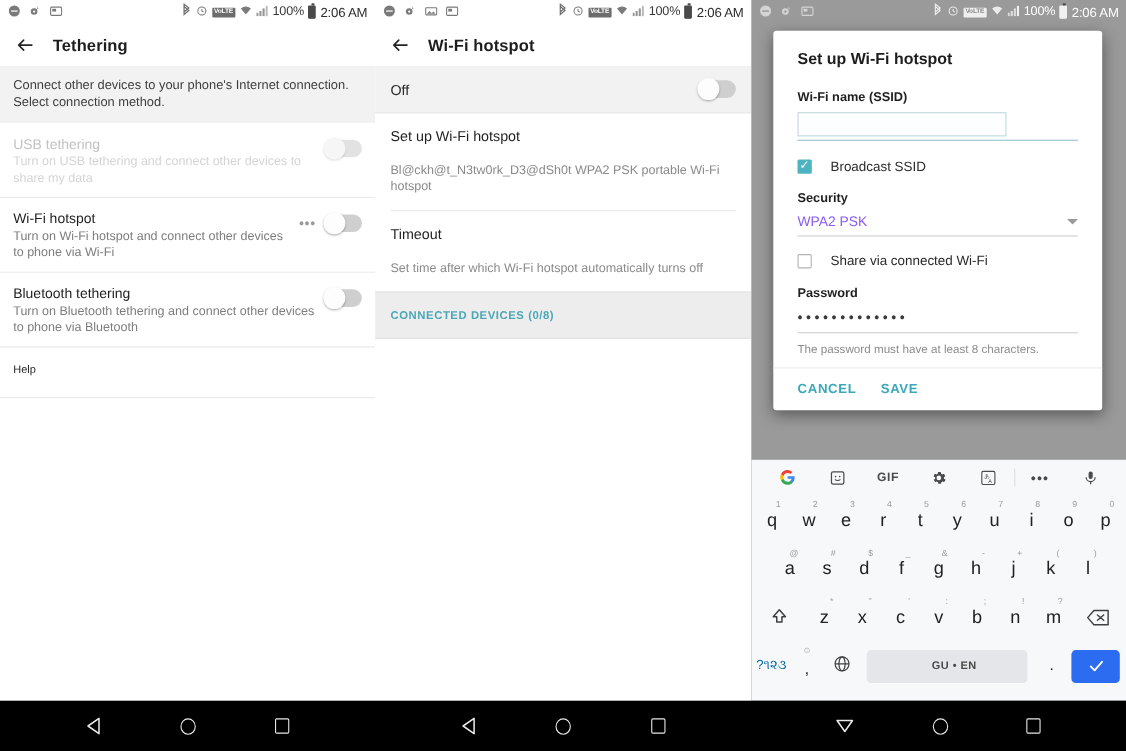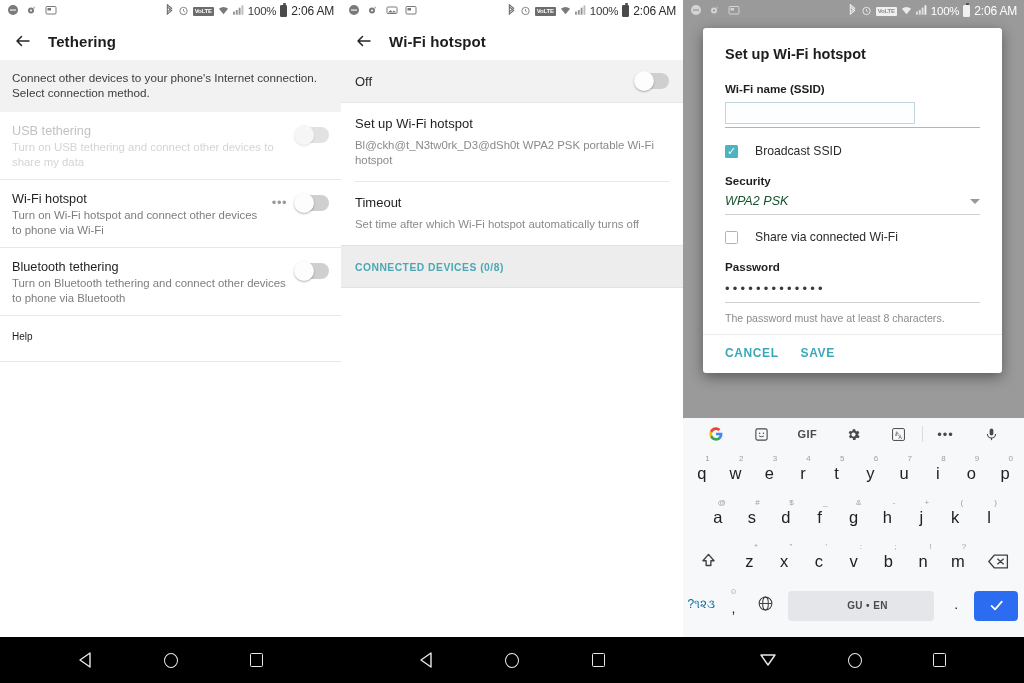--- a/index.html
+++ b/index.html
@@ -73,21 +73,21 @@
   .help-row .row-title { font-size: 10px; }
 
   
   .p2-off {
     background: #f2f2f2; display: flex; align-items: center;
     padding: 13px 14px; border-bottom: 1px solid #e6e6e6;
   }
   .p2-off .lbl { flex: 1; font-size: 13px; color: #2b2b2b; }
   .p2-item { padding: 12px 14px 13px 14px; }
   .p2-item .t { font-size: 13px; color: #1f1f1f; line-height: 17px; }
-  .p2-item .s { font-size: 11.4px; color: #8a8a8a; line-height: 15px; margin-top: 6px; }
+  .p2-item .s { font-size: 11.4px; color: #8a8a8a; line-height: 15px; margin-top: 16px; }
   .p2-divider { height: 1px; background: #e8e8e8; margin: 0 14px; }
   .p2-connected {
     background: #ededed; padding: 11px 14px 12px 14px; border-top: 1px solid #e2e2e2;
     border-bottom: 1px solid #e2e2e2;
   }
   .p2-connected span { font-size: 10.3px; font-weight: 700; color: #4aa8b5; letter-spacing: .5px; }
 
   
   #panel3 { background: #9a9a9a; }
   #panel3 .statusbar { background: transparent; color: #fff; }
@@ -108,21 +108,21 @@
   .chk-row { display: flex; align-items: center; margin: 16px 0 0 0; }
   .chkbox {
     width: 13px; height: 13px; border-radius: 1.5px; flex: none;
     display: flex; align-items: center; justify-content: center;
   }
   .chkbox.on { background: #4db3c1; }
   .chkbox.off { border: 1.5px solid #b3b3b3; background: #fff; }
   .chk-tick { color: #fff; font-size: 11px; line-height: 11px; }
   .chk-label { font-size: 12.2px; color: #2a2a2a; margin-left: 17px; }
   .sel-row { display: flex; align-items: center; margin-top: 6px; }
-  .sel-val { flex: 1; font-size: 12.6px; color: #14532d; font-style: italic; }
+  .sel-val { flex: 1; font-size: 12.6px; color: #8b5cf6; }
   .caret { width: 0; height: 0; border-left: 5px solid transparent; border-right: 5px solid transparent; border-top: 5px solid #9a9a9a; }
   .sel-underline { height: 1px; background: #cfcfcf; margin-top: 6px; }
   .pw-dots { font-size: 13px; letter-spacing: 3.2px; color: #3a3a3a; margin-top: 4px; line-height: 18px; }
   .pw-underline { height: 1px; background: #cfcfcf; margin-top: 4px; }
   .pw-hint { font-size: 10.6px; color: #8c8c8c; margin-top: 9px; }
   .dlg-actions { display: flex; justify-content: flex-start; gap: 22px; padding: 11px 22px 13px 22px; border-top:1px solid #ececec; }
   .dlg-btn { font-size: 12px; font-weight: 700; color: #3aa8b8; letter-spacing: .6px; background:none; border:none; font-family:inherit; cursor:pointer; }
 
   
   .kbd { position: absolute; left: 0; top: 418px; width: 341px; height: 219px; background: #f7f8fa; }

